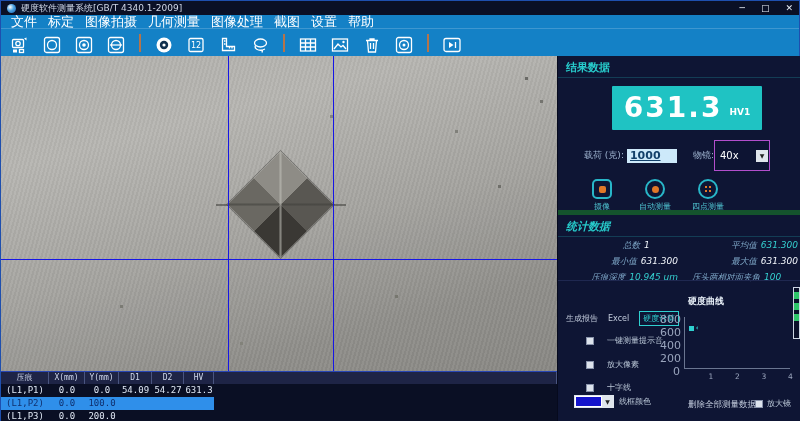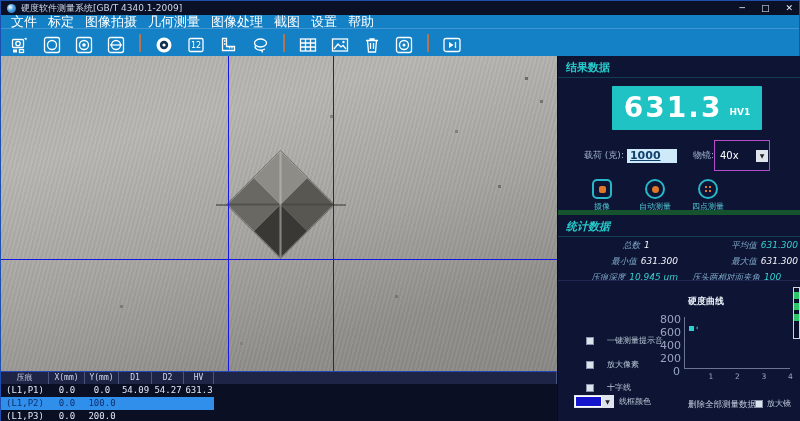--- a/index.html
+++ b/index.html
@@ -385,20 +385,25 @@
             <span class="vl teal">10.945 um</span>
           </div>
           <div class="stat">
             <span class="lb">压头两相对面夹角</span>
             <span class="vl teal">100</span>
           </div>
         </div>
       </div>
 
       <div class="sec-tools">
+        <div class="tabs-row">
+          <span class="ttab">生成报告</span>
+          <span class="ttab">Excel</span>
+          <span class="ttab active">硬度计算</span>
+        </div>
 
         <div class="cb-row" style="top:54px;">
           <span class="cbox"></span>
           <span class="cb-label">一键测量提示音</span>
         </div>
         <div class="cb-row" style="top:78px;">
           <span class="cbox"></span>
           <span class="cb-label">放大像素</span>
         </div>
         <div class="cb-row" style="top:101px;">

